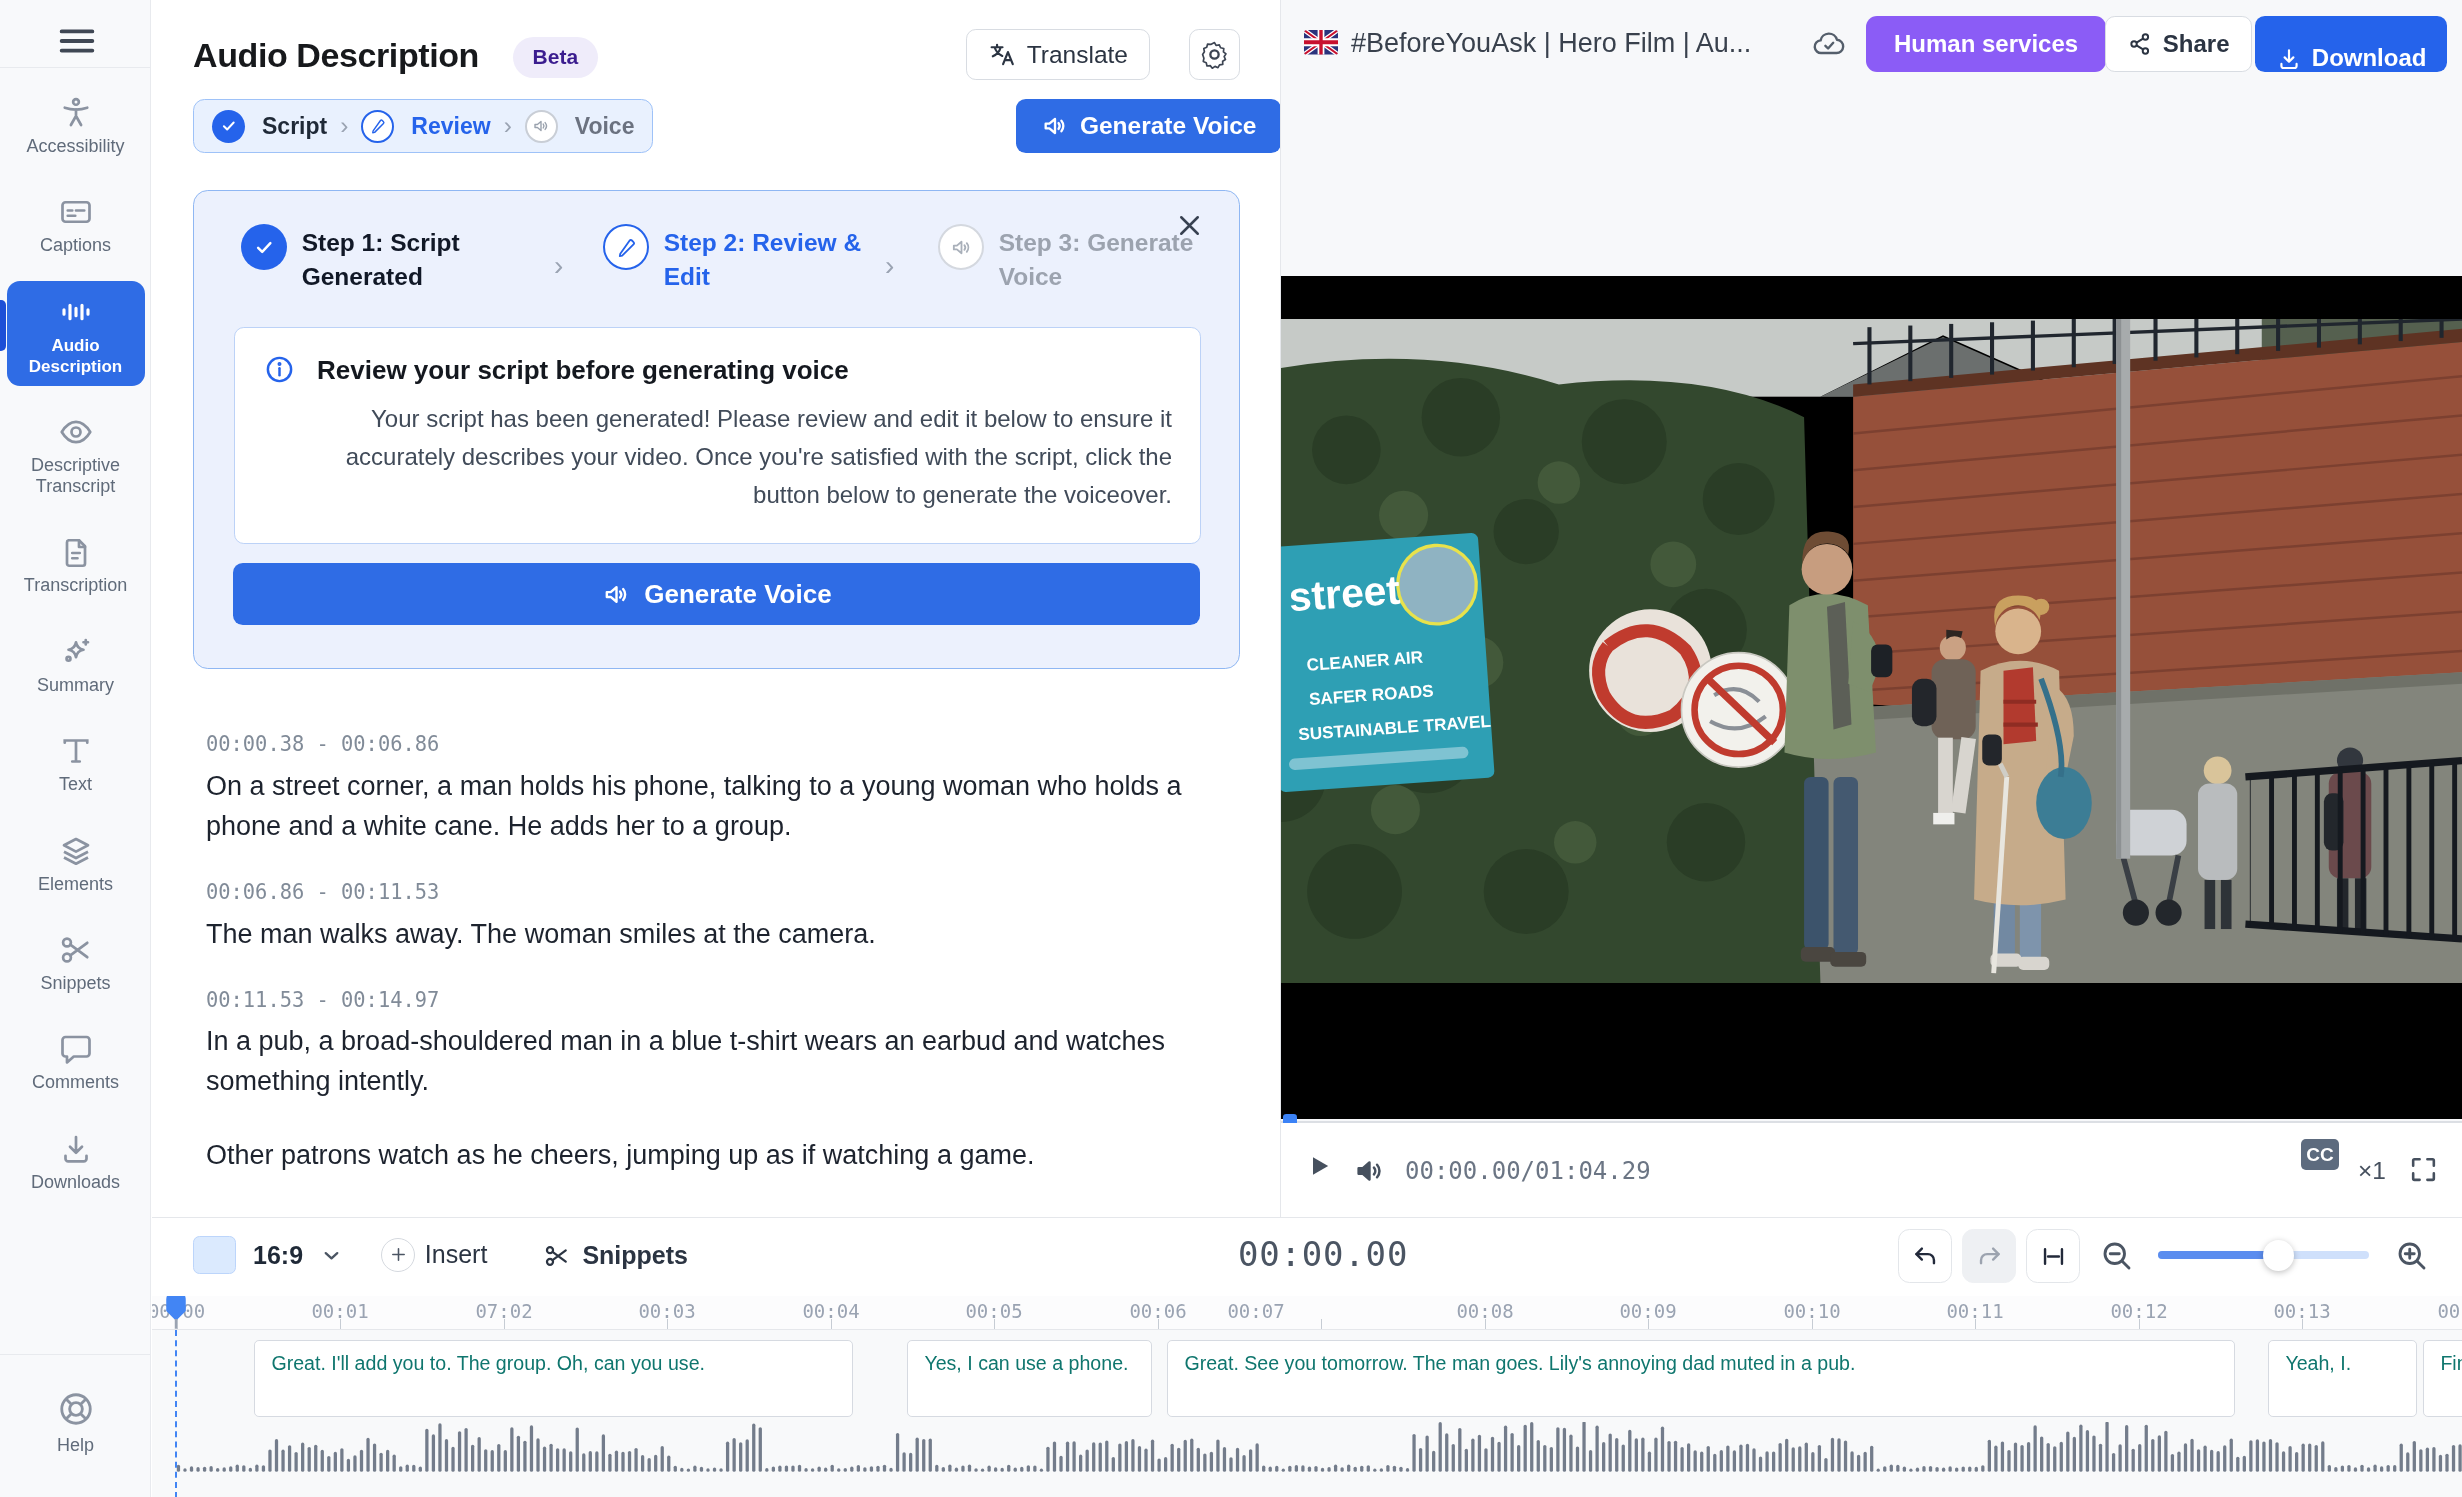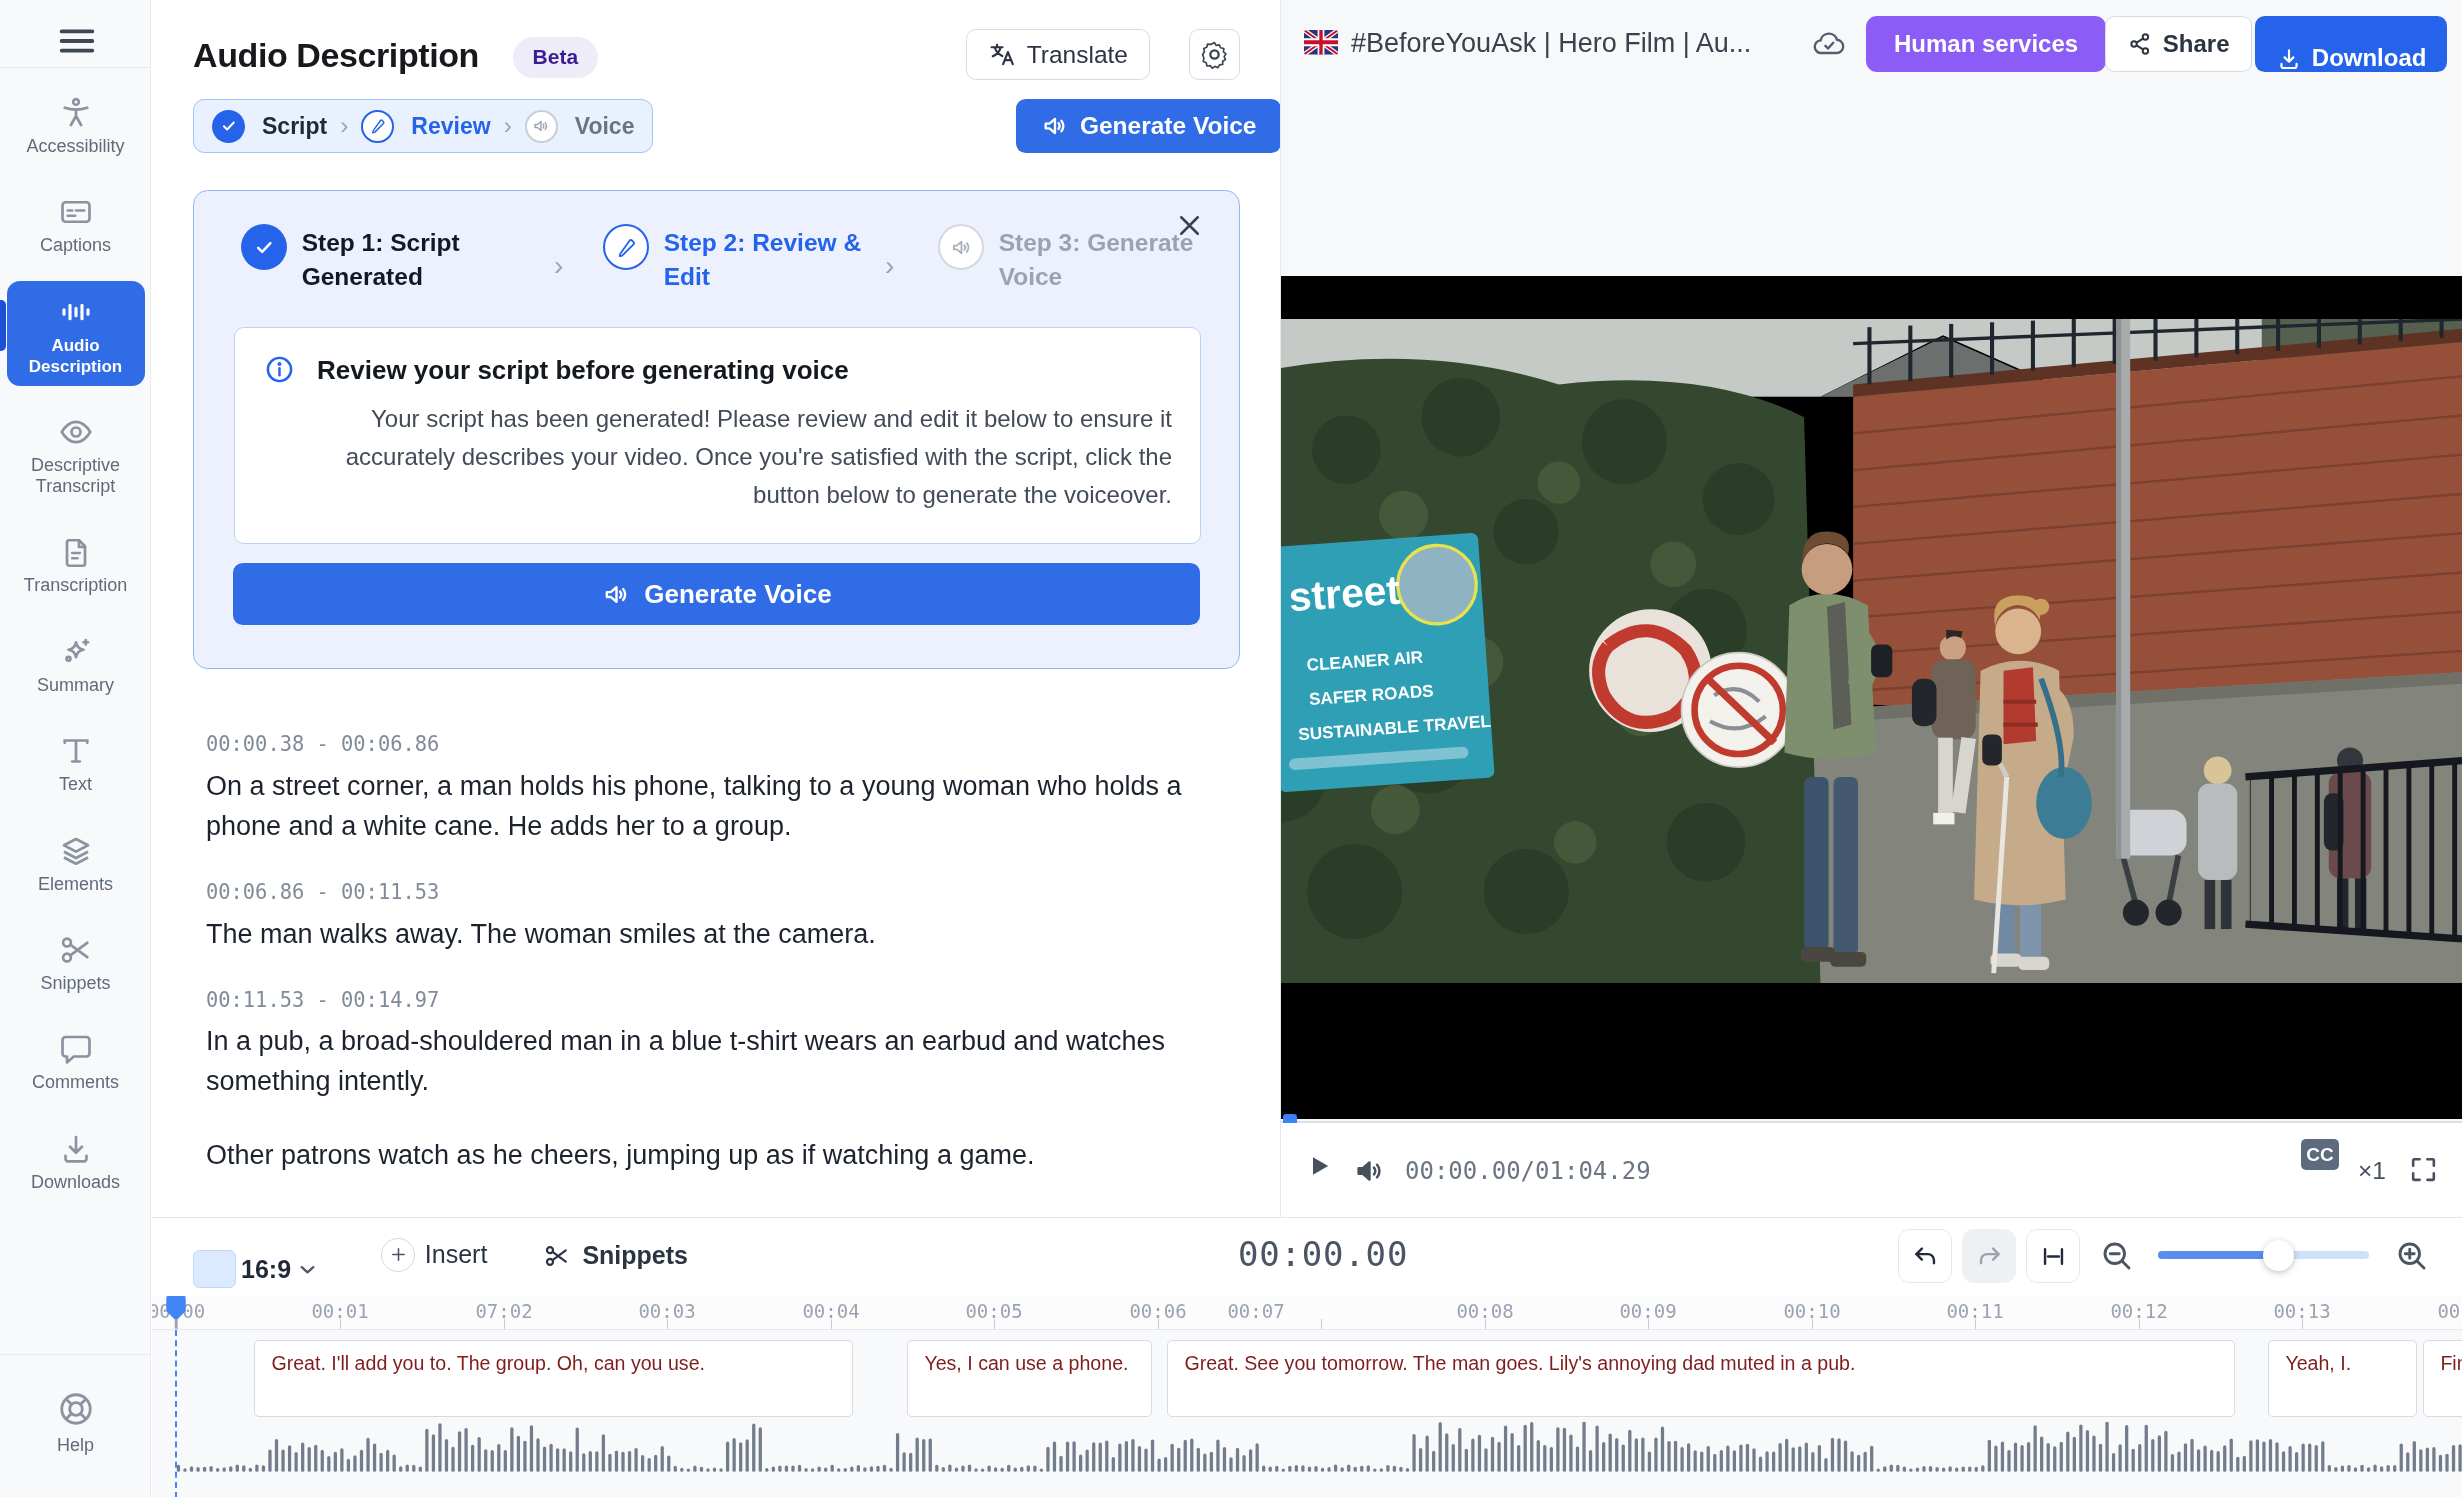--- a/index.html
+++ b/index.html
@@ -115,21 +115,21 @@
   .cc-badge { position:absolute; left:1020px; top:16px; width:38px; height:31px; background:#5d6b7e;
     border-radius:4.9px; color:#fff; font-weight:bold; font-size:19px; display:flex; align-items:center;
     justify-content:center; cursor:pointer; }
   .speed { position:absolute; left:1077px; top:34px; font-size:24.5px; color:#46505e; cursor:pointer; }
   .fs-btn { position:absolute; left:1127px; top:31px; width:31px; height:31px; color:#46505e; cursor:pointer; }
 
   
   .timeline { position:absolute; left:152px; top:1217px; width:2310px; height:280px; background:#f8f9fa;
     border-top:0.8px solid #e5e7eb; overflow:hidden; }
   .tl-toolbar { position:absolute; left:0; top:0; width:2310px; height:78px; background:#fff; }
-  .aspect { position:absolute; left:41px; top:32px; display:flex; align-items:center; gap:5px; cursor:pointer; }
+  .aspect { position:absolute; left:41px; top:18px; display:flex; align-items:center; gap:17px; cursor:pointer; }
   .aspect .swatch { width:43px; height:38px; background:#dbeafe; border:0.8px solid #bcd5fb; border-radius:6.5px; }
   .aspect .alabel { font-size:25px; font-weight:600; color:#1f2937; }
   .aspect .chev { width:23px; height:23px; color:#4b5563; }
   .insert { position:absolute; left:229px; top:19.6px; display:flex; align-items:center; gap:9.8px;
     font-size:25px; color:#2b3442; cursor:pointer; }
   .insert .plus { width:34px; height:34px; border:0.8px solid #d5d9df; border-radius:50%;
     display:flex; align-items:center; justify-content:center; color:#4b5563; }
   .snips { position:absolute; left:391px; top:23px; display:flex; align-items:center; gap:11.4px;
     font-size:25px; font-weight:600; color:#2b3442; cursor:pointer; }
   .snips .icn { width:28px; height:28px; color:#2b3442; }
@@ -148,21 +148,21 @@
   .ruler { position:absolute; left:0; top:78px; width:2310px; height:34px; background:#fcfcfd;
     border-bottom:0.8px solid #e5e7eb; }
   .rlabel { position:absolute; top:4.1px; transform:translateX(-50%); font-family:"DejaVu Sans Mono", monospace;
     font-size:19px; color:#9aa3b2; }
   .rtick { position:absolute; bottom:0; width:0.8px; height:9.8px; background:#c6ccd4; }
   .playhead { position:absolute; left:11.4px; top:78px; width:26px; height:33px; z-index:8; cursor:grab; }
   .ph-line { position:absolute; left:23px; top:112px; height:168px; width:0;
     border-left:2.5px dashed #4285f4; z-index:7; }
 
   .cuebox { position:absolute; top:122px; height:77px; background:#fff; border:1.6px solid #d6dae1;
-    border-radius:4.9px; padding:11.4px 16.4px; font-size:19.6px; color:#7f1d1d; white-space:nowrap;
+    border-radius:4.9px; padding:11.4px 16.4px; font-size:19.6px; color:#0f766e; white-space:nowrap;
     overflow:hidden; cursor:pointer; }
   .waveform { position:absolute; left:0; top:204px; }
 </style>
 </head>
 <body>
 
 <div class="sidebar">
   <div class="hamburger">
     <svg viewBox="0 0 24 24" fill="none" stroke="currentColor" stroke-width="2" stroke-linecap="round">
         <path d="M4 7h16M4 12h16M4 17h16"></path>

